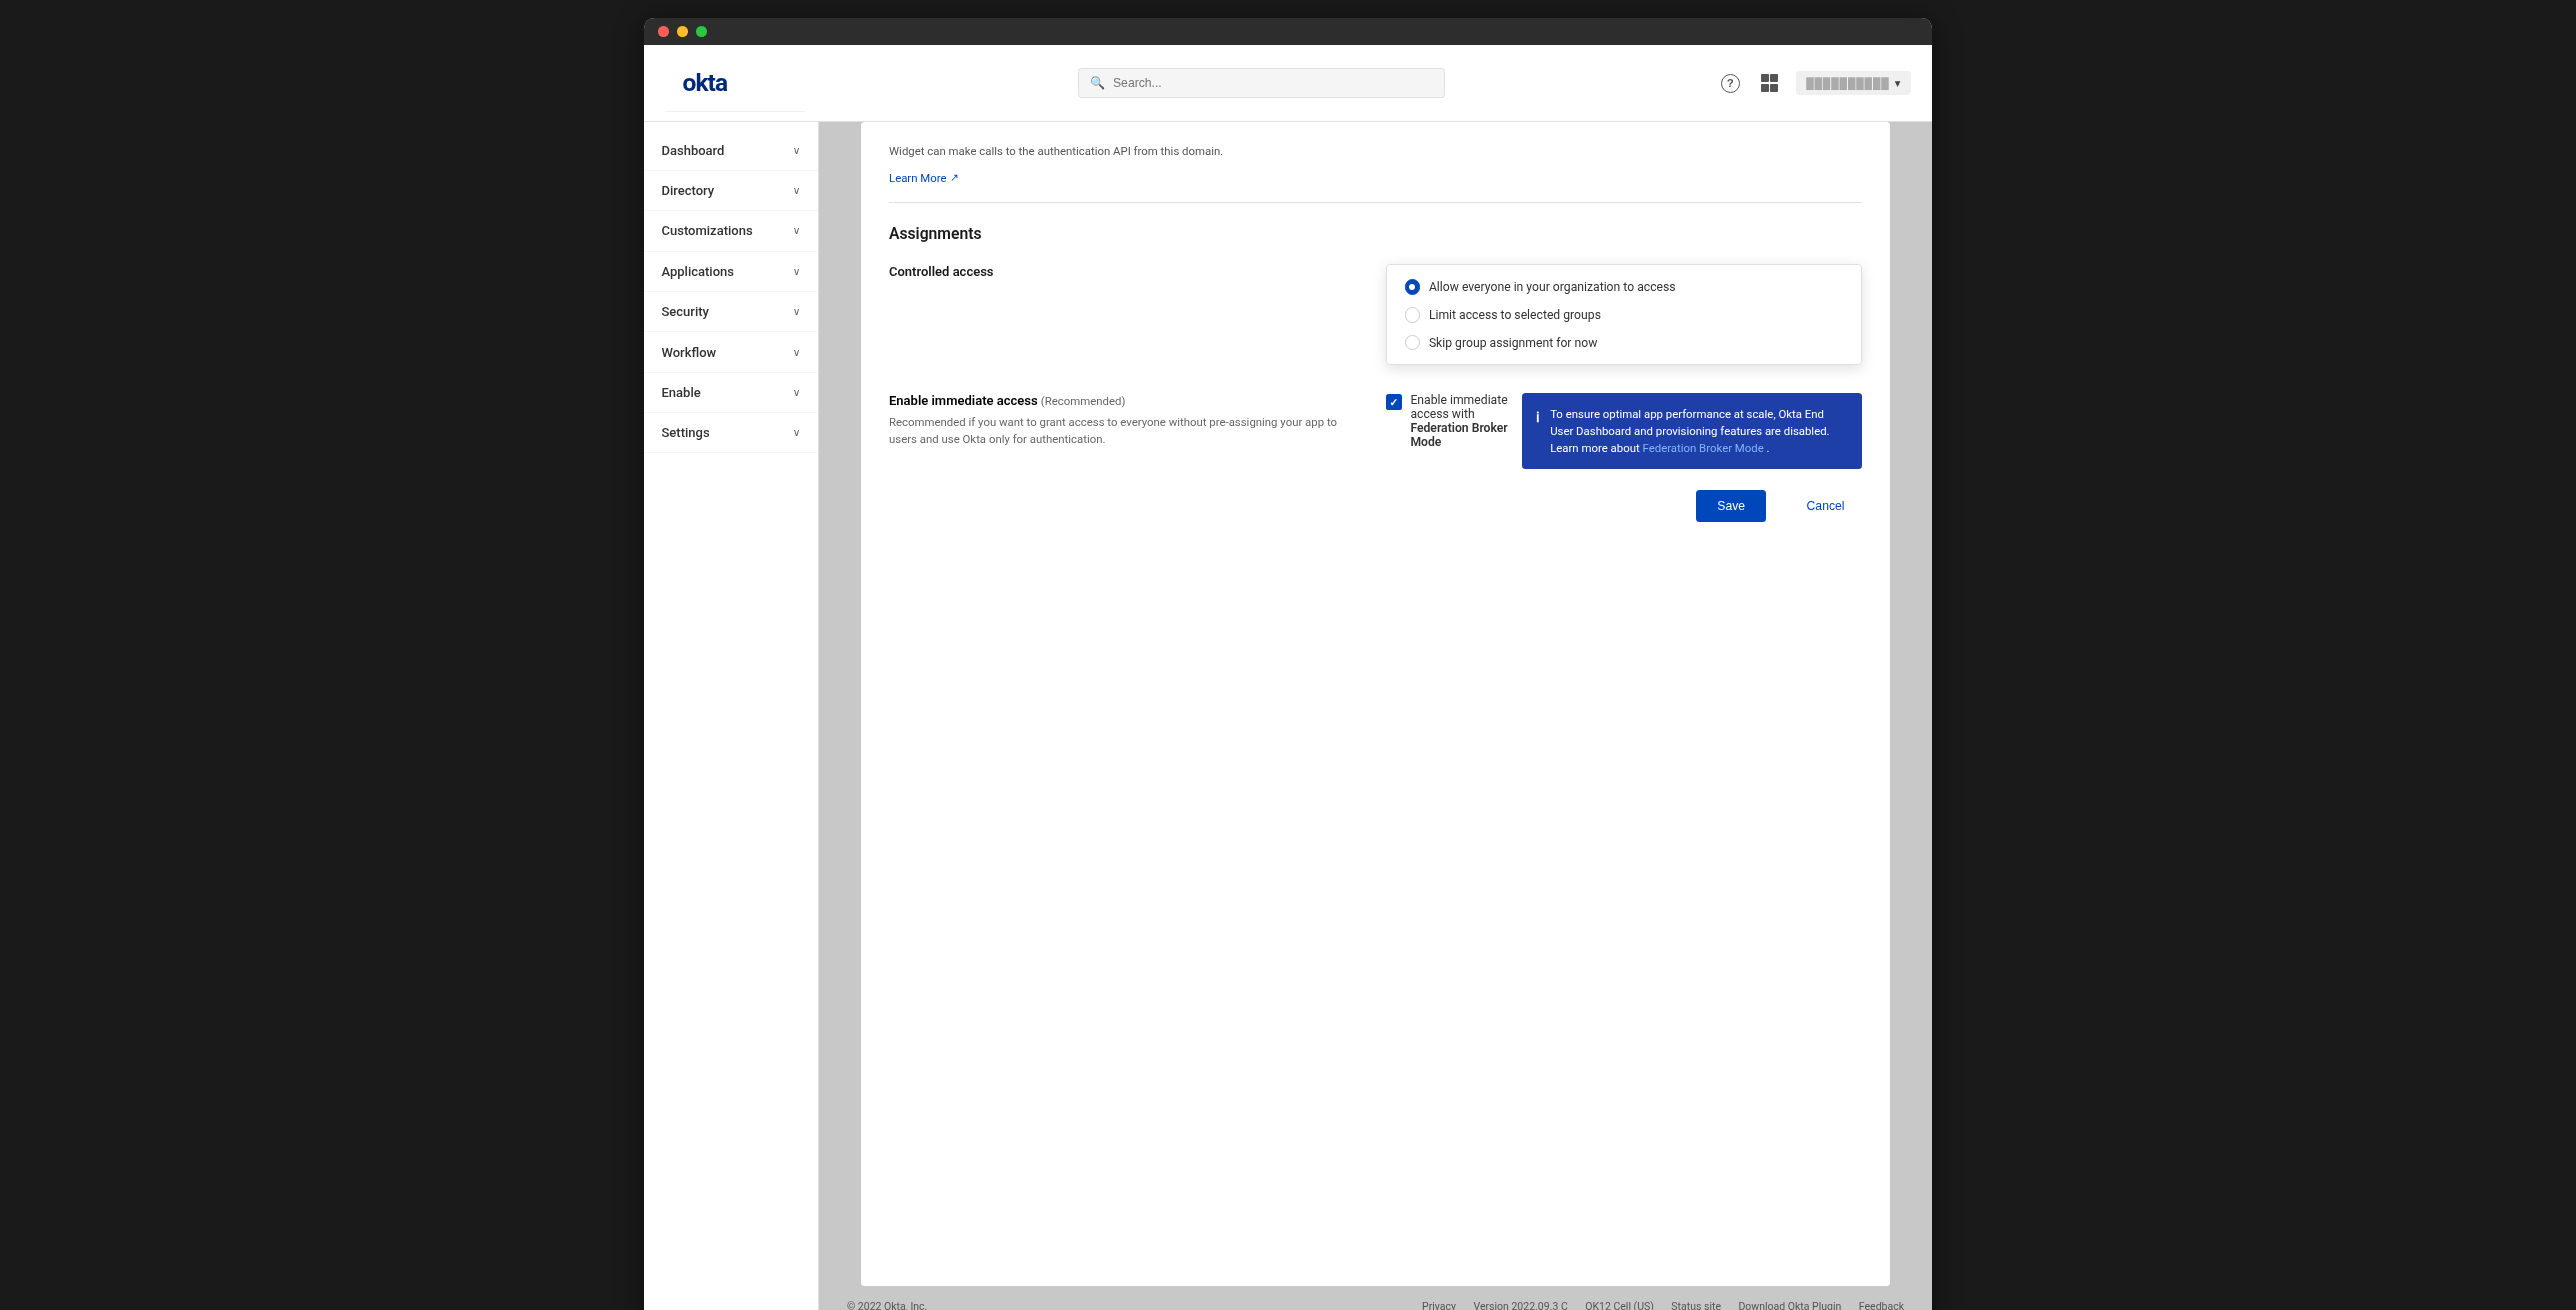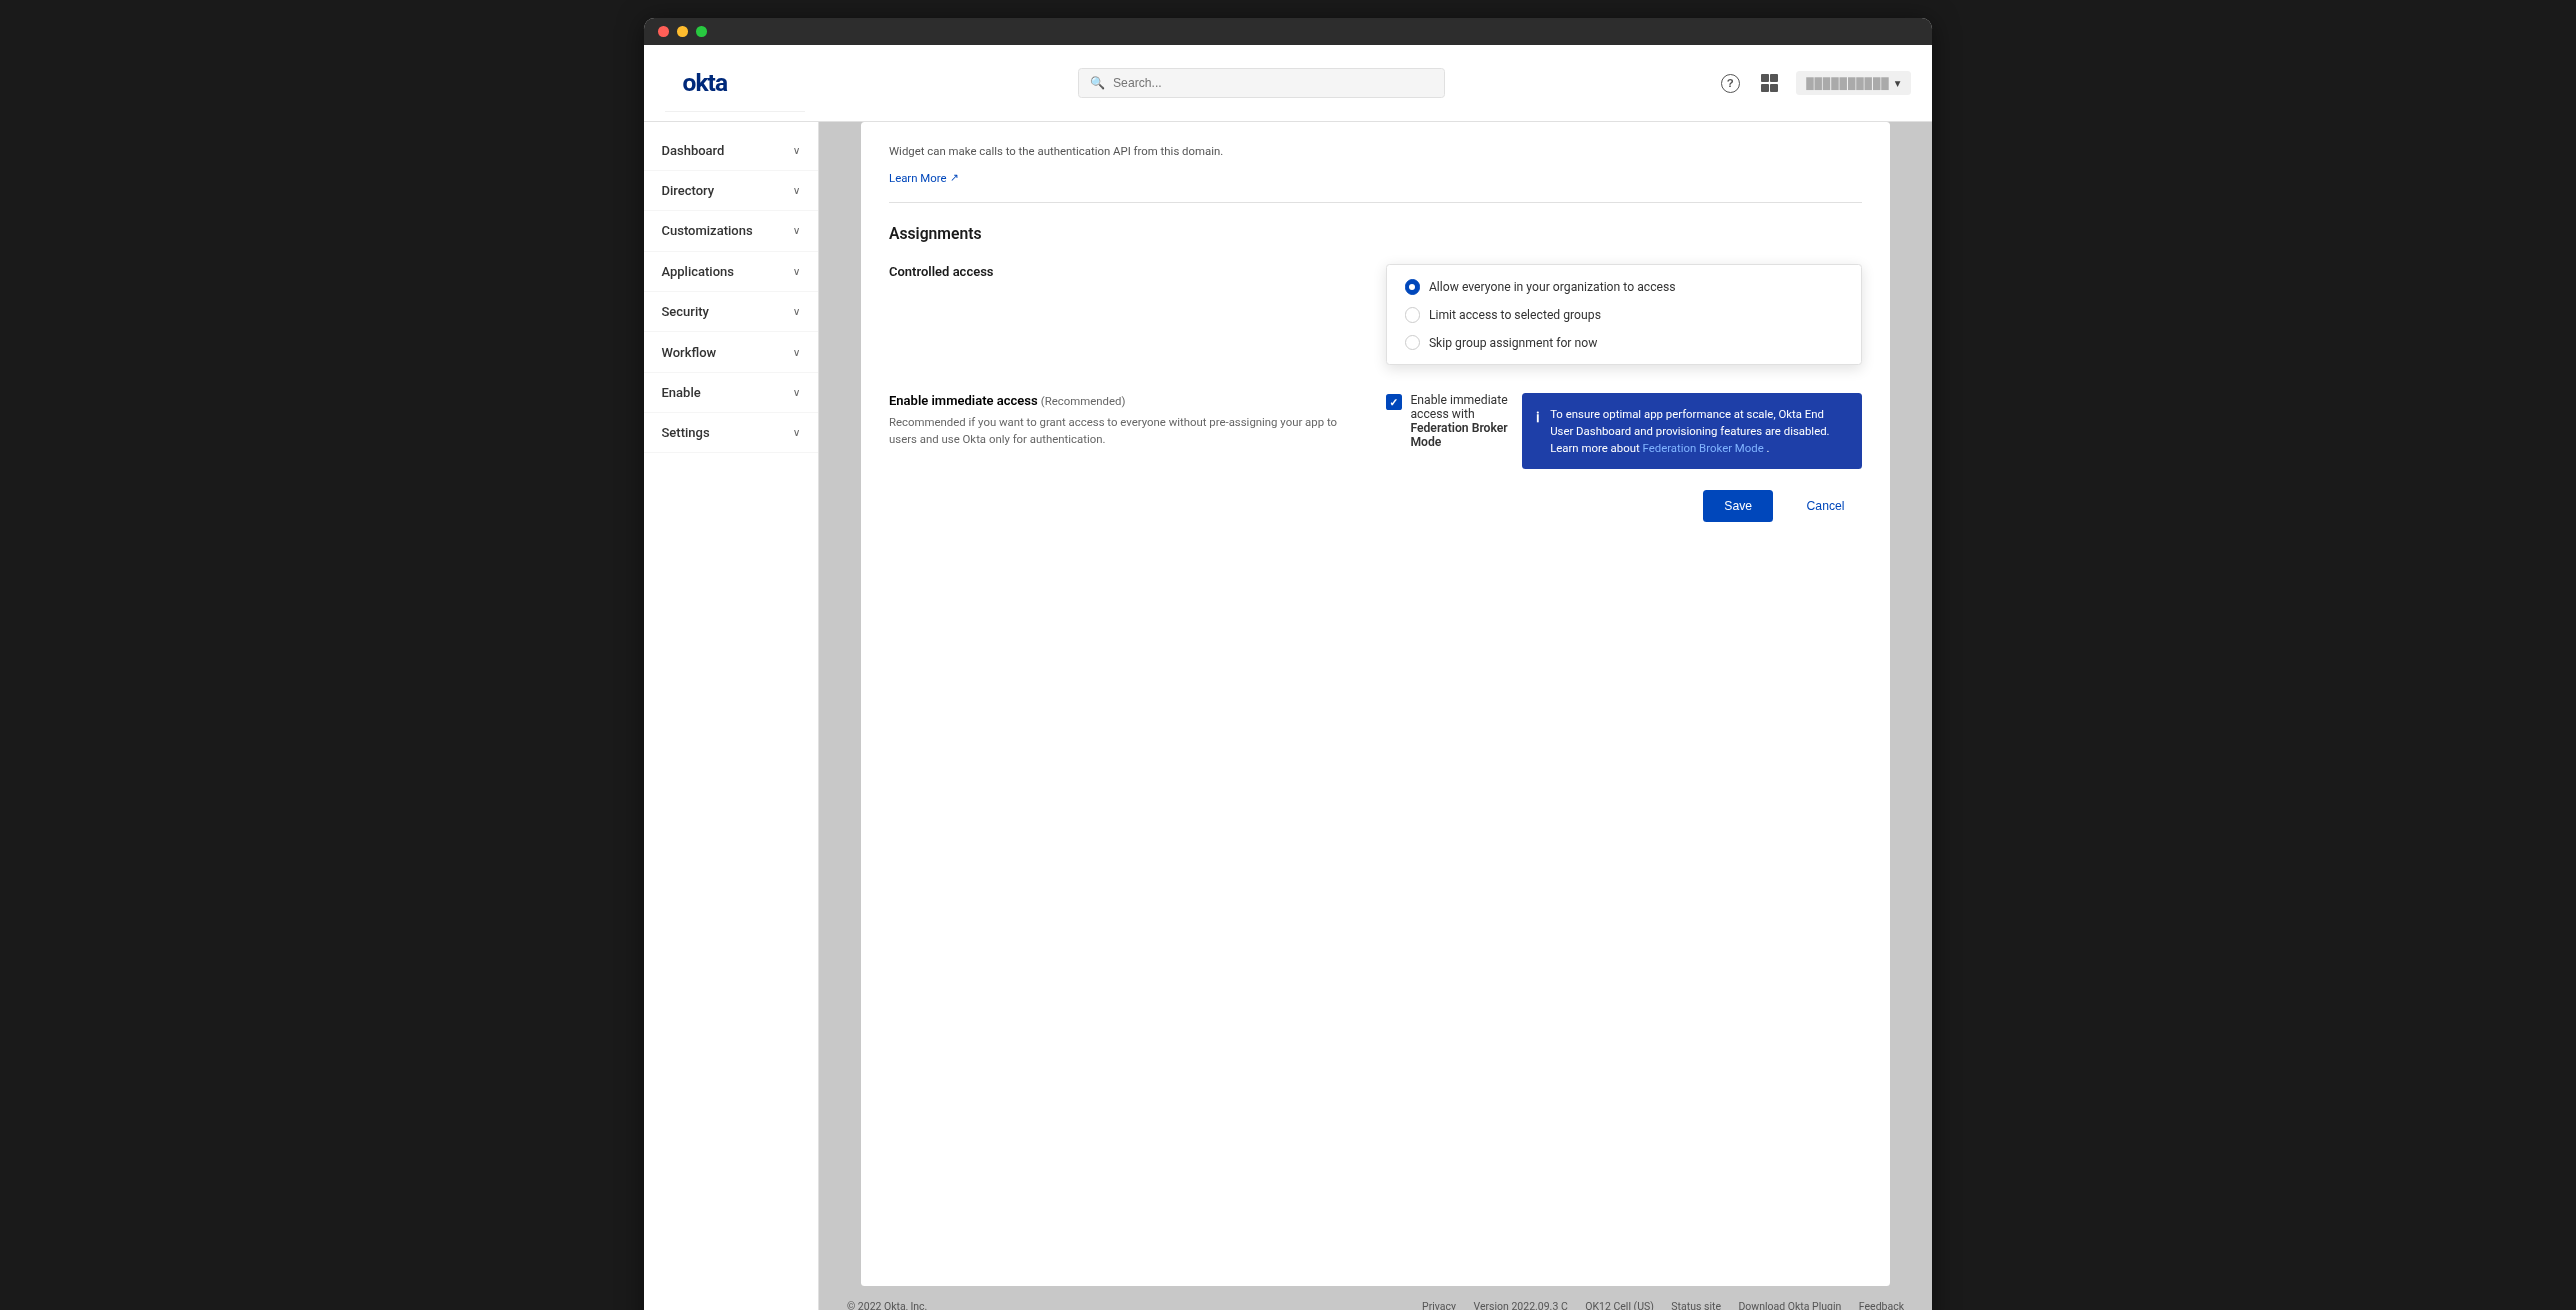--- a/index.html
+++ b/index.html
@@ -295,21 +295,21 @@
       line-height: 1.5;
     }
     .info-text a {
       color: #80b4ff;
       text-decoration: none;
     }
     
     .action-buttons {
       display: flex;
       justify-content: flex-end;
-      gap: 16px;
+      gap: 23px;
       margin-top: 17.5px;
     }
     .btn-save {
       background: #0047BB;
       color: #fff;
       border: none;
       border-radius: 3.5px;
       padding: 8.7px 21px;
       font-size: 12.2px;
       font-weight: 500;

